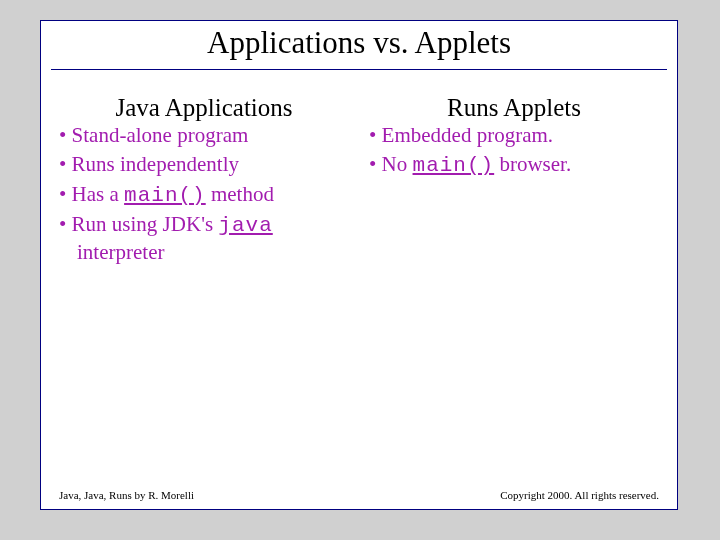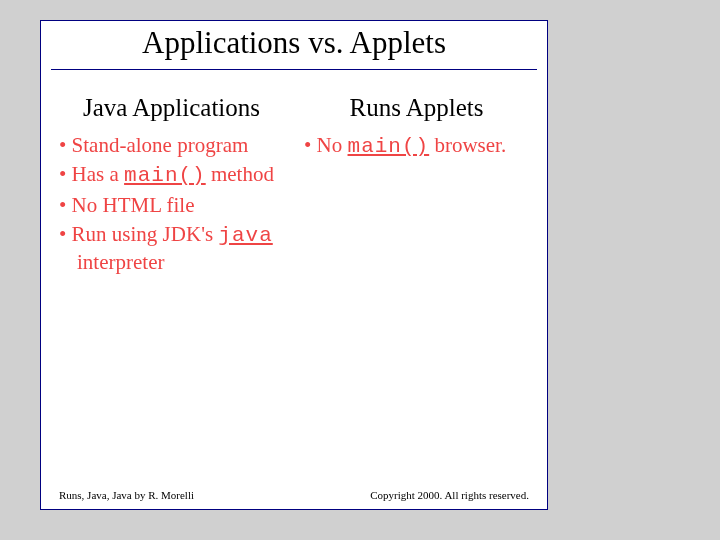--- a/index.html
+++ b/index.html
@@ -8,21 +8,21 @@
     width: 720px;
     height: 540px;
     font-family: "Times New Roman", Times, serif;
     position: relative;
     overflow: hidden;
   }
   .slide {
     position: absolute;
     left: 40px;
     top: 20px;
-    width: 508px;
+    width: 638px;
     height: 490px;
     background: #ffffff;
     border: 1px solid #000080;
   }
   .title-box {
     margin: 0 10px;
     border-bottom: 1px solid #000080;
     text-align: center;
     padding: 4px 0 8px 0;
   }
@@ -38,29 +38,28 @@
     gap: 20px;
   }
   .col {
     flex: 1;
   }
   .col h2 {
     font-size: 25px;
     font-weight: normal;
     text-align: center;
     color: #000;
-    margin-bottom: 10px;
   }
   ul {
     list-style: none;
     padding-left: 0;
   }
   li {
     font-size: 21px;
-    color: #ef4444;
+    color: #a21caf;
     line-height: 1.3;
     padding-left: 18px;
     text-indent: -18px;
     margin-bottom: 2px;
   }
   li::before {
     content: "• ";
   }
   .code {
     font-family: "Courier New", Courier, monospace;
@@ -83,29 +82,30 @@
 
 <div class="slide">
   <div class="title-box">
     <h1>Applications vs. Applets</h1>
   </div>
   <div class="columns">
     <div class="col">
       <h2>Java Applications</h2>
       <ul id="left-list">
           <li><span>Stand-alone program</span></li>
+          <li><span>Runs independently</span></li>
           <li><span>Has a </span><span class="code">main()</span><span> method</span></li>
-          <li><span>No HTML file</span></li>
           <li><span>Run using JDK's </span><span class="code">java</span><span> interpreter</span></li>
         </ul>
     </div>
     <div class="col">
       <h2>Runs Applets</h2>
       <ul id="right-list">
+          <li><span>Embedded program.</span></li>
           <li><span>No </span><span class="code">main()</span><span> browser.</span></li>
         </ul>
     </div>
   </div>
   <div class="footer">
-    <span>Runs, Java, Java by R. Morelli</span>
+    <span>Java, Java, Runs by R. Morelli</span>
     <span>Copyright 2000. All rights reserved.</span>
   </div>
 </div>
 
 </body></html>

